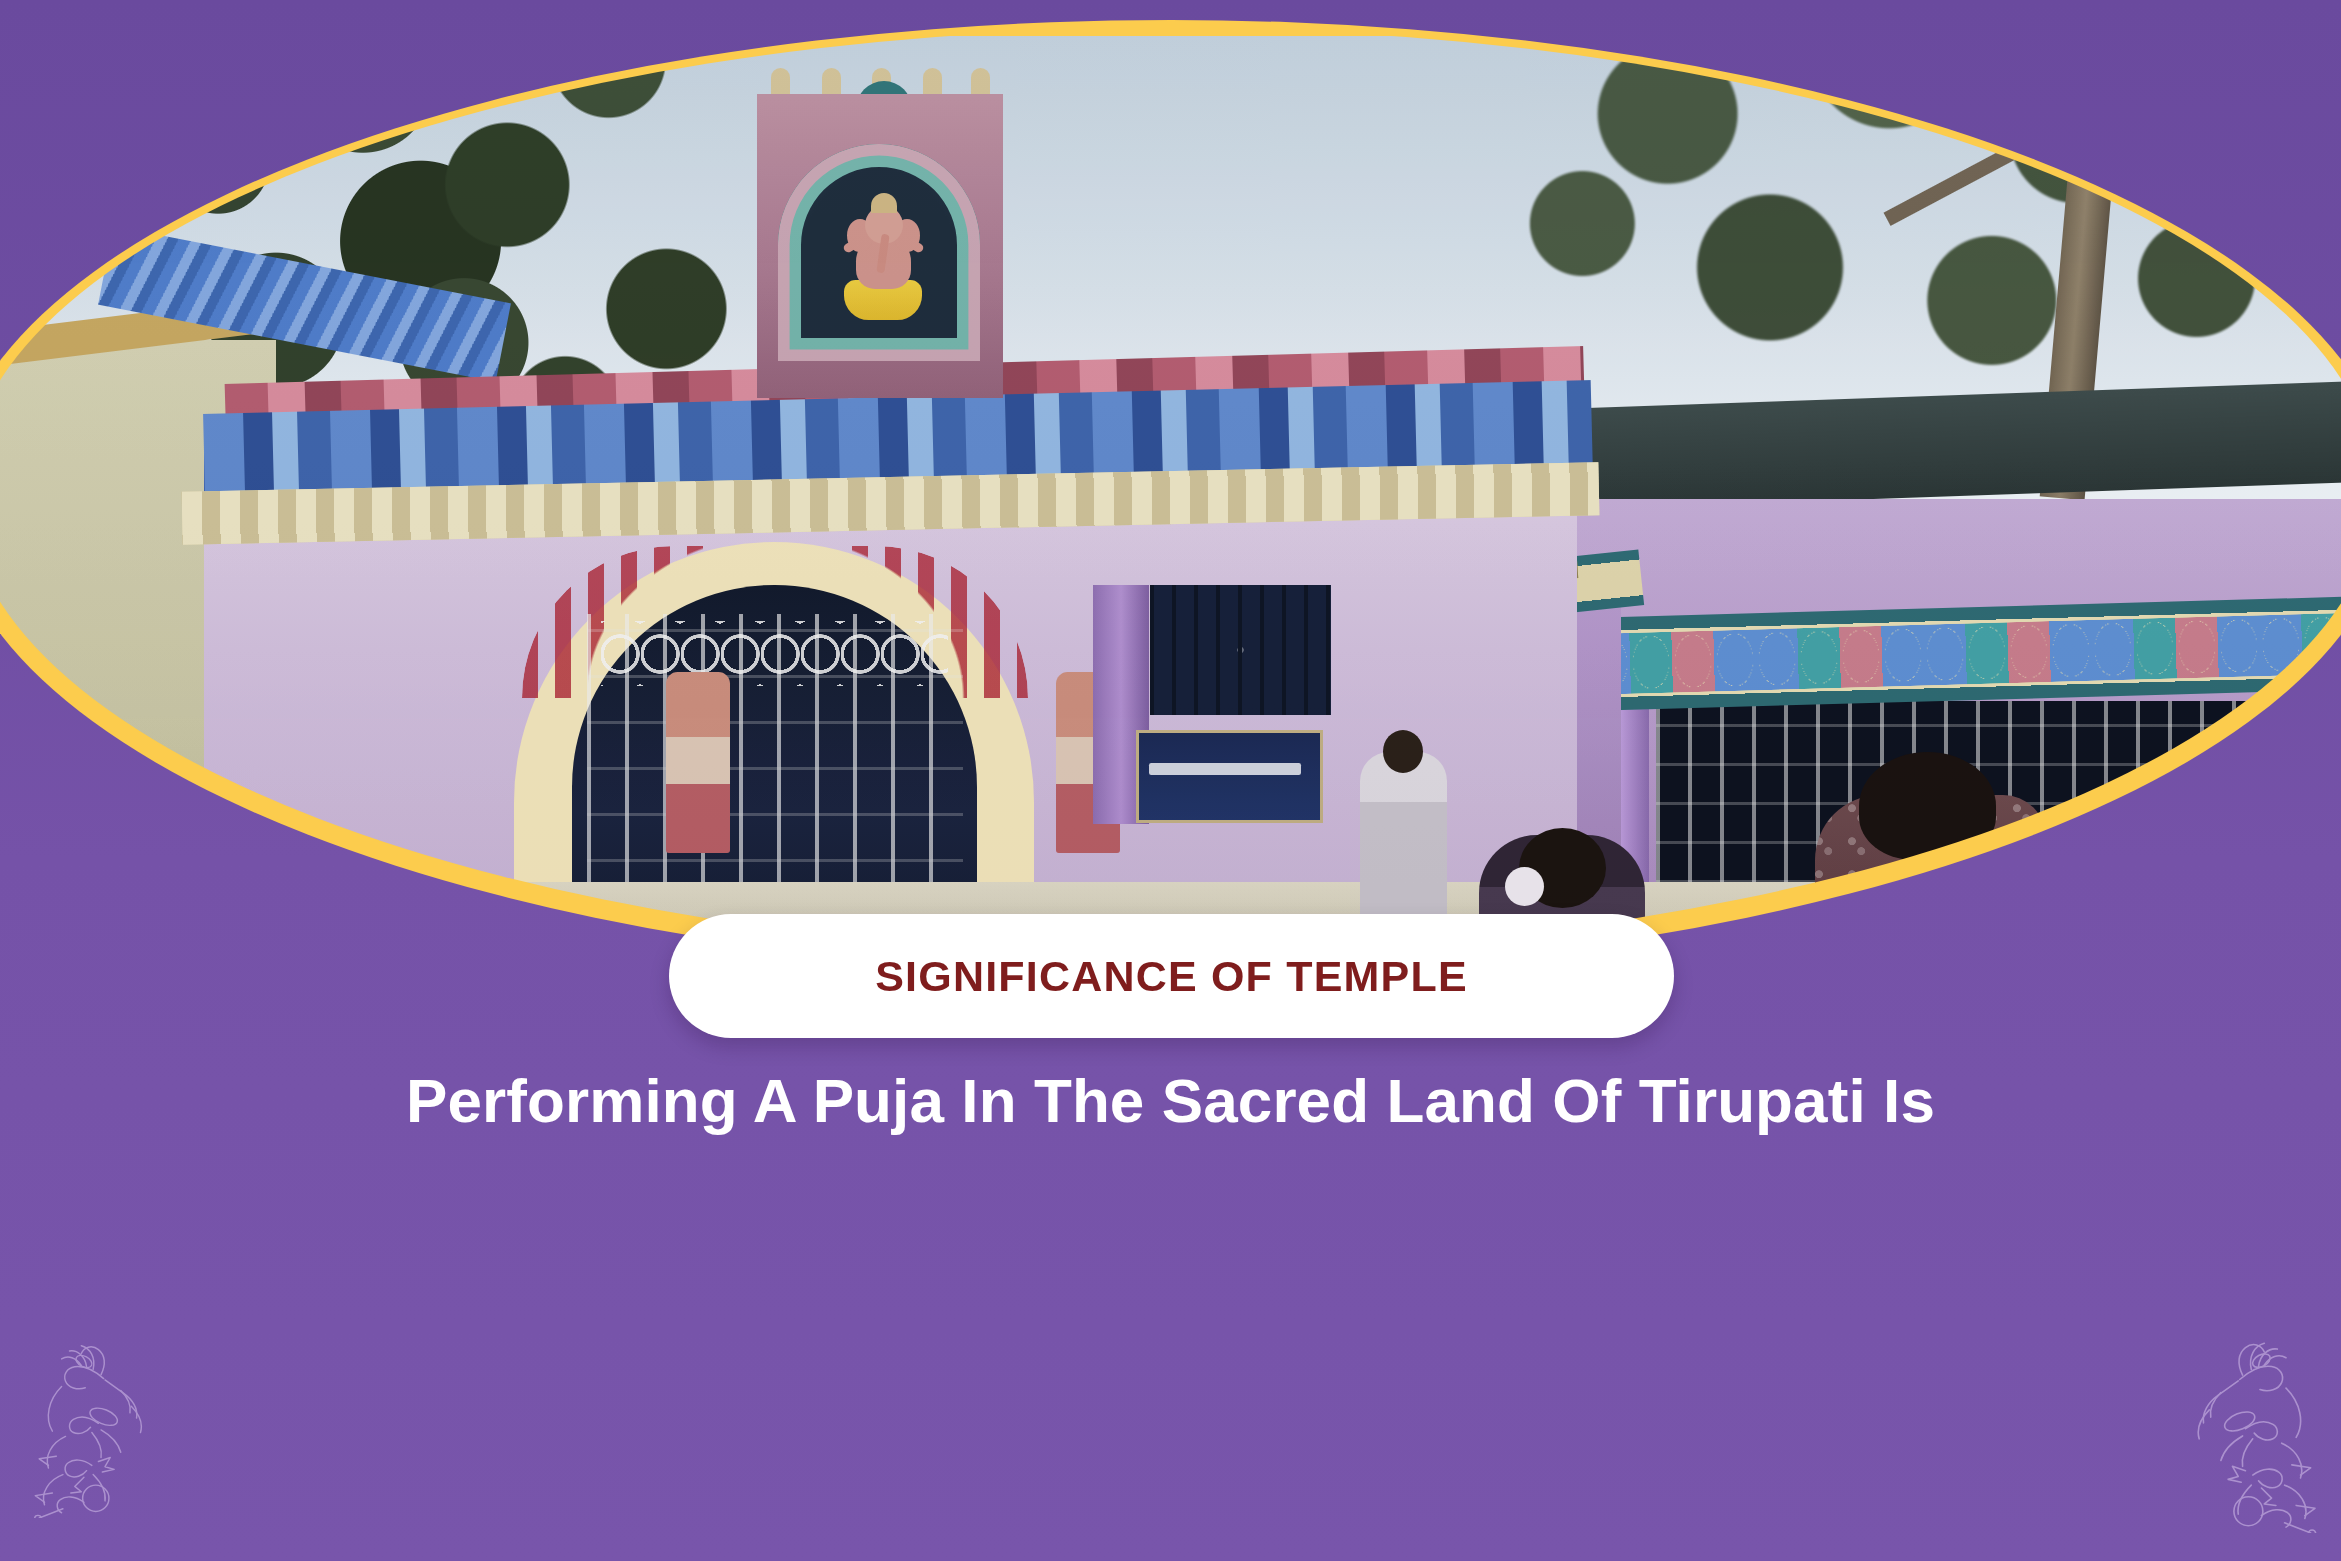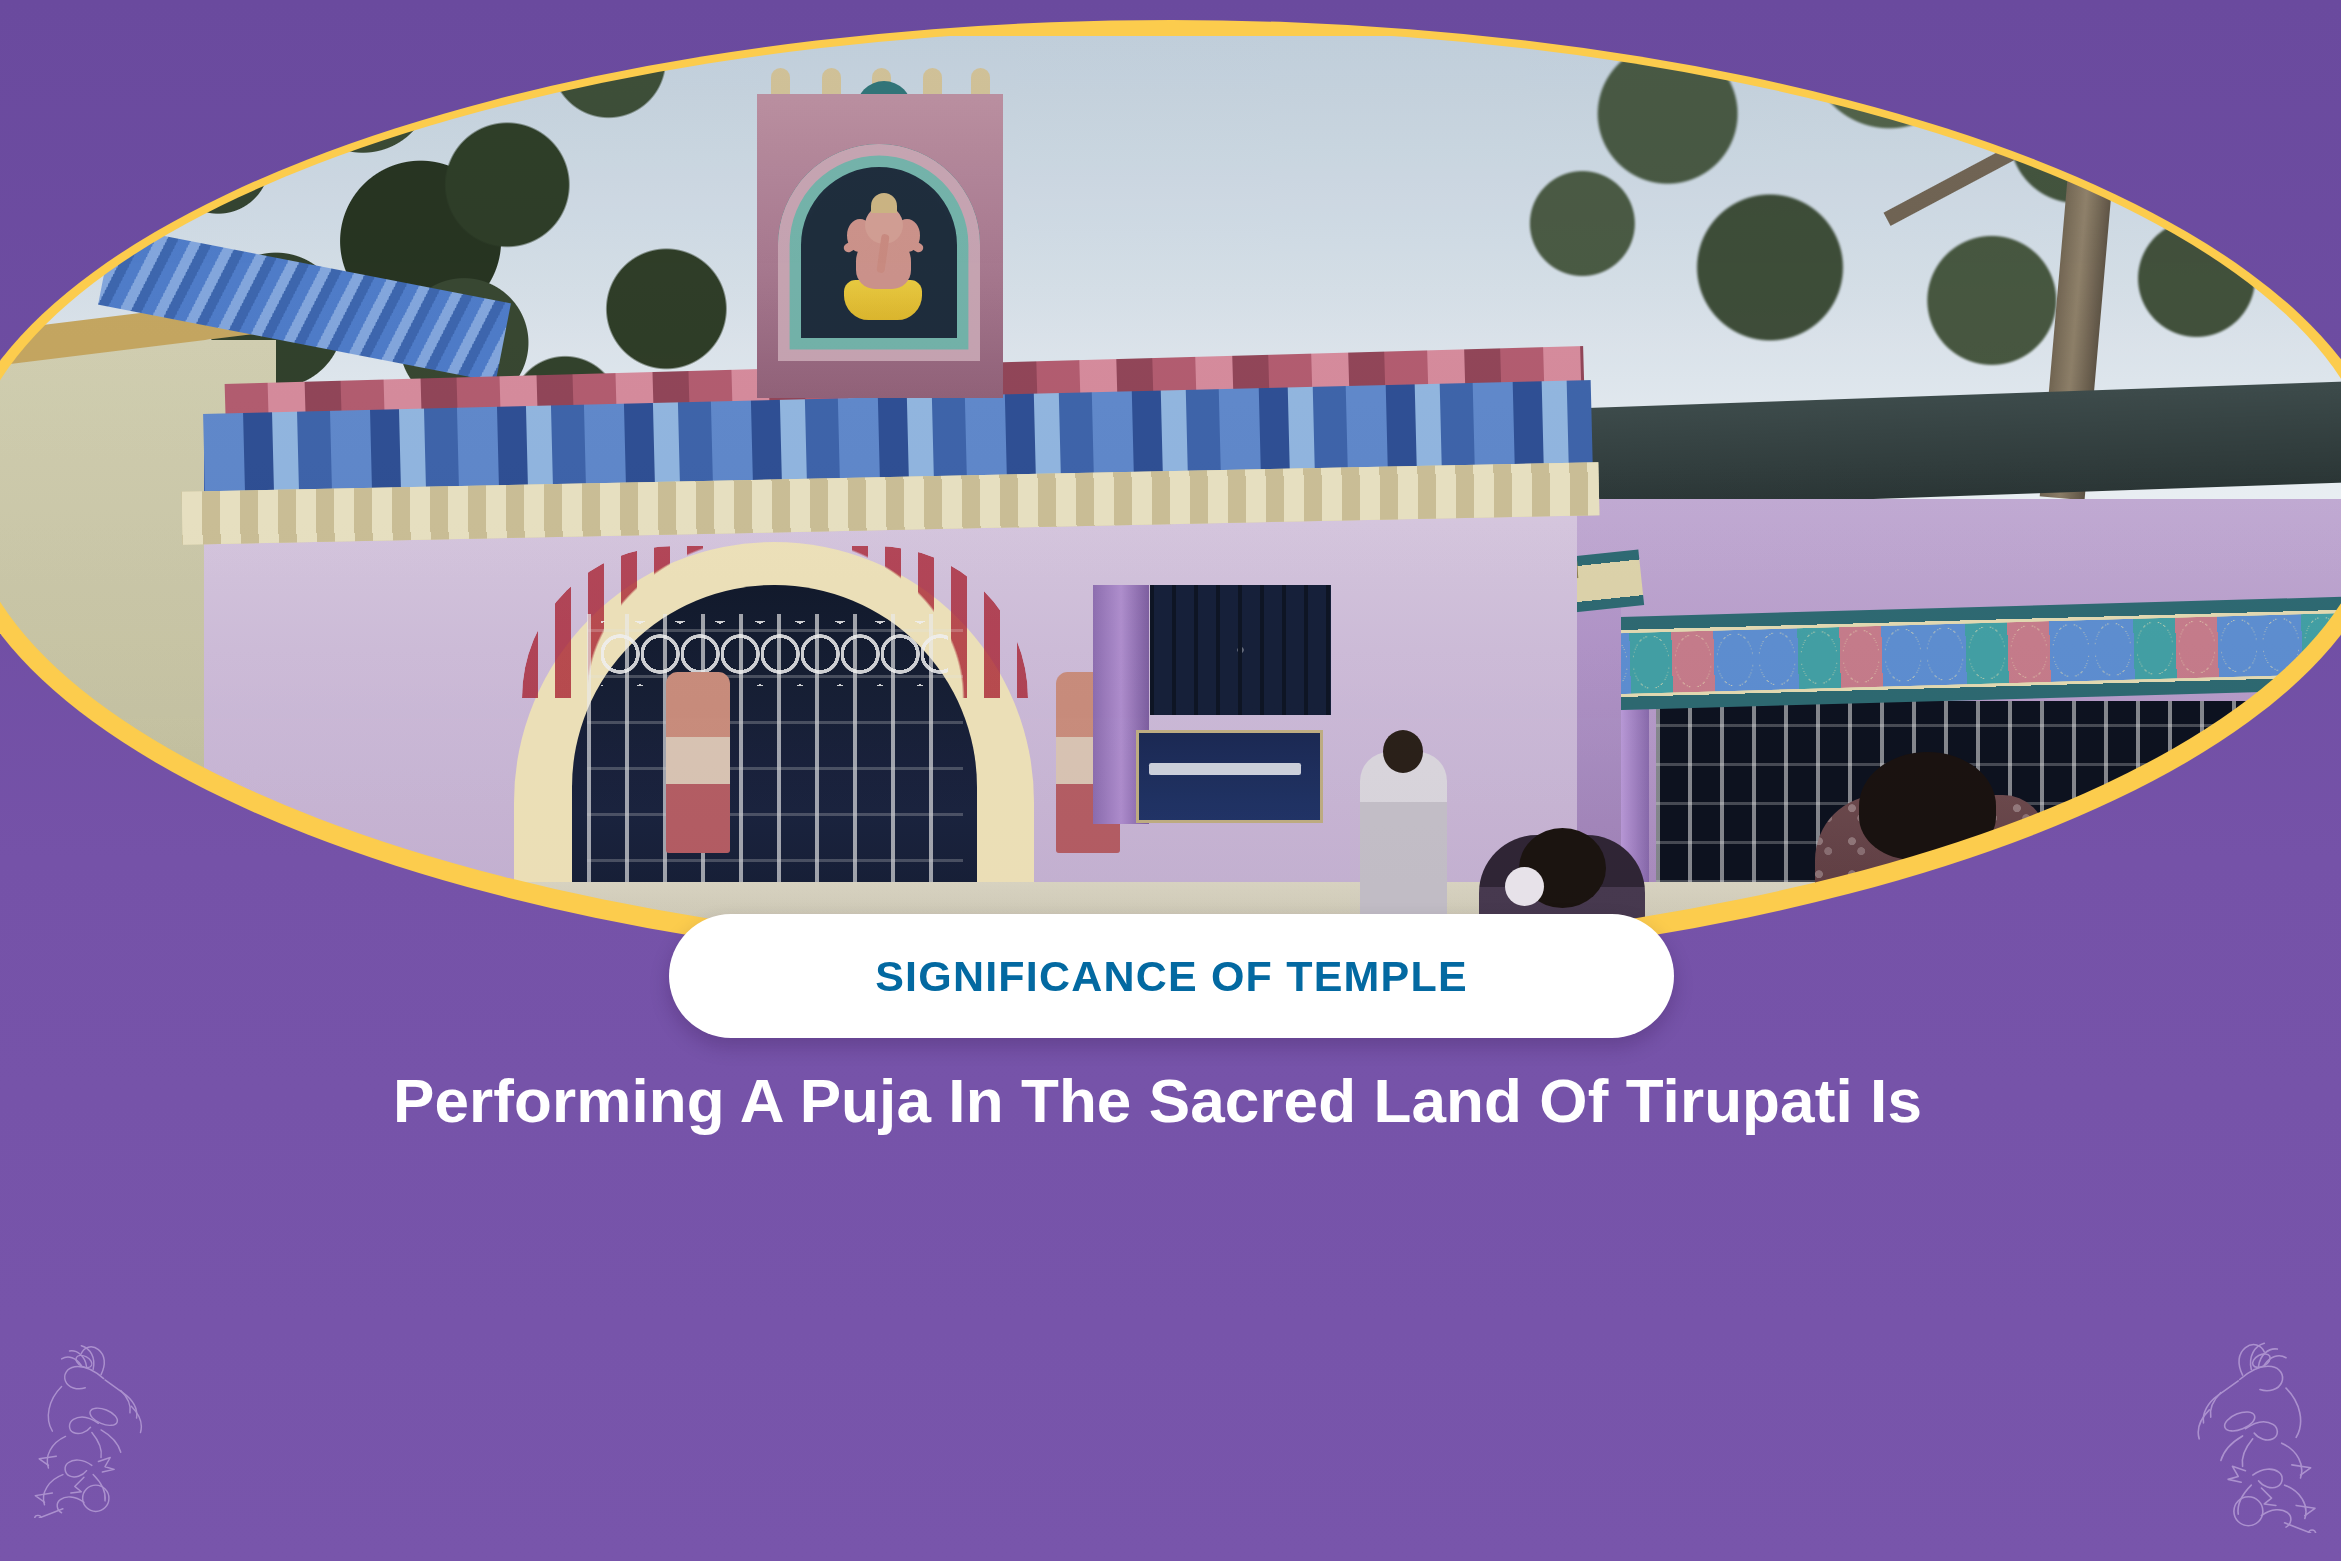--- a/index.html
+++ b/index.html
@@ -317,28 +317,28 @@
 
   
   .badge{
     position:absolute;left:669px;top:914px;width:1005px;height:124px;
     background:#FFFFFF;border-radius:62px;
     display:flex;align-items:center;justify-content:center;
     box-shadow:0 8.7px 19px rgba(35,10,55,.22);
     z-index:5;
   }
   .badge-text{
-    color:#0369a1;
+    color:#7f1d1d;
     font-size:43px;font-weight:700;letter-spacing:1.2px;
     white-space:nowrap;
   }
 
   
   .body-copy{
-    position:absolute;left:124px;top:1061px;width:2067px;
+    position:absolute;left:137px;top:1061px;width:2067px;
     text-align:center;color:#FFFFFF;
     font-size:62px;font-weight:700;line-height:1.30;
     letter-spacing:0.1px;
     z-index:4;
   }
   .body-copy .ln{display:block;white-space:nowrap;}
 
   
   .ornament{position:absolute;z-index:3;opacity:.55;pointer-events:none;}
   .orn-left{left:20px;top:1301px;width:145px;height:217px;transform:scaleX(-1);}

